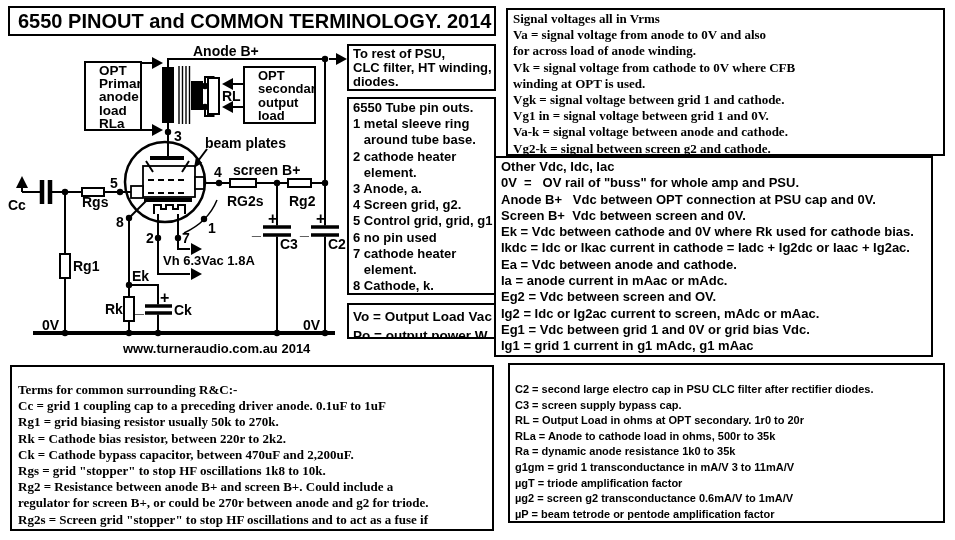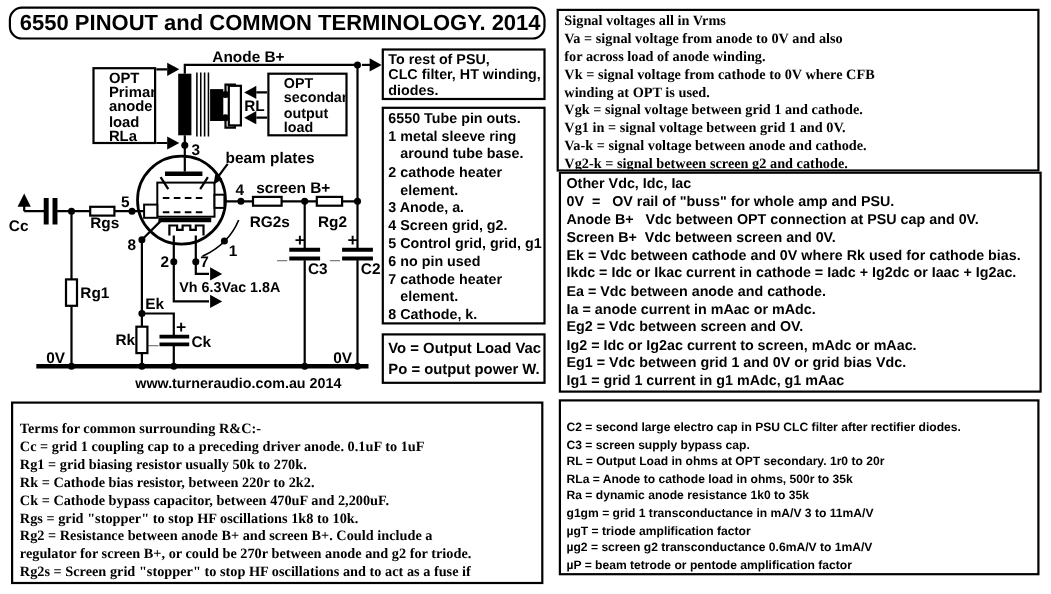--- a/index.html
+++ b/index.html
@@ -1,20 +1,20 @@
 <!DOCTYPE html>
 <html><head>
 <meta charset="utf-8">
 <style>
   html,body{margin:0;padding:0;background:#fff;}
   #stage{position:relative;width:955px;height:540px;background:#ffffff;
          font-family:"Liberation Sans",sans-serif;color:#000;overflow:hidden;}
   .tbox{position:absolute;background:#fff;border:2px solid #000;box-sizing:border-box;
         font-weight:bold;white-space:pre;overflow:hidden;color:#000;}
-  .title{font-size:20px;line-height:26px;padding:0 0 0 8px;border-radius:12px;}
+  .title{font-size:20px;line-height:26px;padding:0 0 0 8px;}
   .lh16{font-size:13px;line-height:16.2px;padding:1px 5px;font-family:Liberation Serif, serif;}
   .lh162{font-size:13px;line-height:16.3px;padding:1px 5px;}
   .lh156{font-size:11px;line-height:15.6px;padding:17px 5px;}
   .small{font-size:13px;line-height:14.4px;padding:1px 13px;}
   .pin{font-size:13px;line-height:16.2px;padding:1px 4px;}
   .vopo{font-size:13.5px;line-height:19px;padding:2px 4px;}
   svg{position:absolute;left:0;top:0;}
   svg text{font-family:"Liberation Sans",sans-serif;font-weight:bold;fill:#000;}
   .t14{font-size:14px;} .t13{font-size:13px;} .t16{font-size:16px;}
 </style>
@@ -184,34 +184,34 @@
 2 cathode heater
    element.
 3 Anode, a.
 4 Screen grid, g2.
 5 Control grid, grid, g1
 6 no pin used
 7 cathode heater
    element.
 8 Cathode, k.</div>
 
-  <div class="tbox vopo" style="left:347px;top:303px;width:149px;height:46px;">Vo = Output Load Vac
+  <div class="tbox vopo" style="left:347px;top:303px;width:149px;height:36px;">Vo = Output Load Vac
 Po = output power W.</div>
 
   <div class="tbox lh16" style="left:506px;top:8px;width:439px;height:148px;">Signal voltages all in Vrms
 Va = signal voltage from anode to 0V and also
 for across load of anode winding.
 Vk = signal voltage from cathode to 0V where CFB
 winding at OPT is used.
 Vgk = signal voltage between grid 1 and cathode.
 Vg1 in = signal voltage between grid 1 and 0V.
 Va-k = signal voltage between anode and cathode.
 Vg2-k = signal between screen g2 and cathode.</div>
 
-  <div class="tbox lh162" style="left:508px;top:156px;width:439px;height:201px;">Other Vdc, Idc, Iac
+  <div class="tbox lh162" style="left:494px;top:156px;width:439px;height:201px;">Other Vdc, Idc, Iac
 0V  =   OV rail of "buss" for whole amp and PSU.
 Anode B+   Vdc between OPT connection at PSU cap and 0V.
 Screen B+  Vdc between screen and 0V.
 Ek = Vdc between cathode and 0V where Rk used for cathode bias.
 Ikdc = Idc or Ikac current in cathode = Iadc + Ig2dc or Iaac + Ig2ac.
 Ea = Vdc between anode and cathode.
 Ia = anode current in mAac or mAdc.
 Eg2 = Vdc between screen and OV.
 Ig2 = Idc or Ig2ac current to screen, mAdc or mAac.
 Eg1 = Vdc between grid 1 and 0V or grid bias Vdc.

